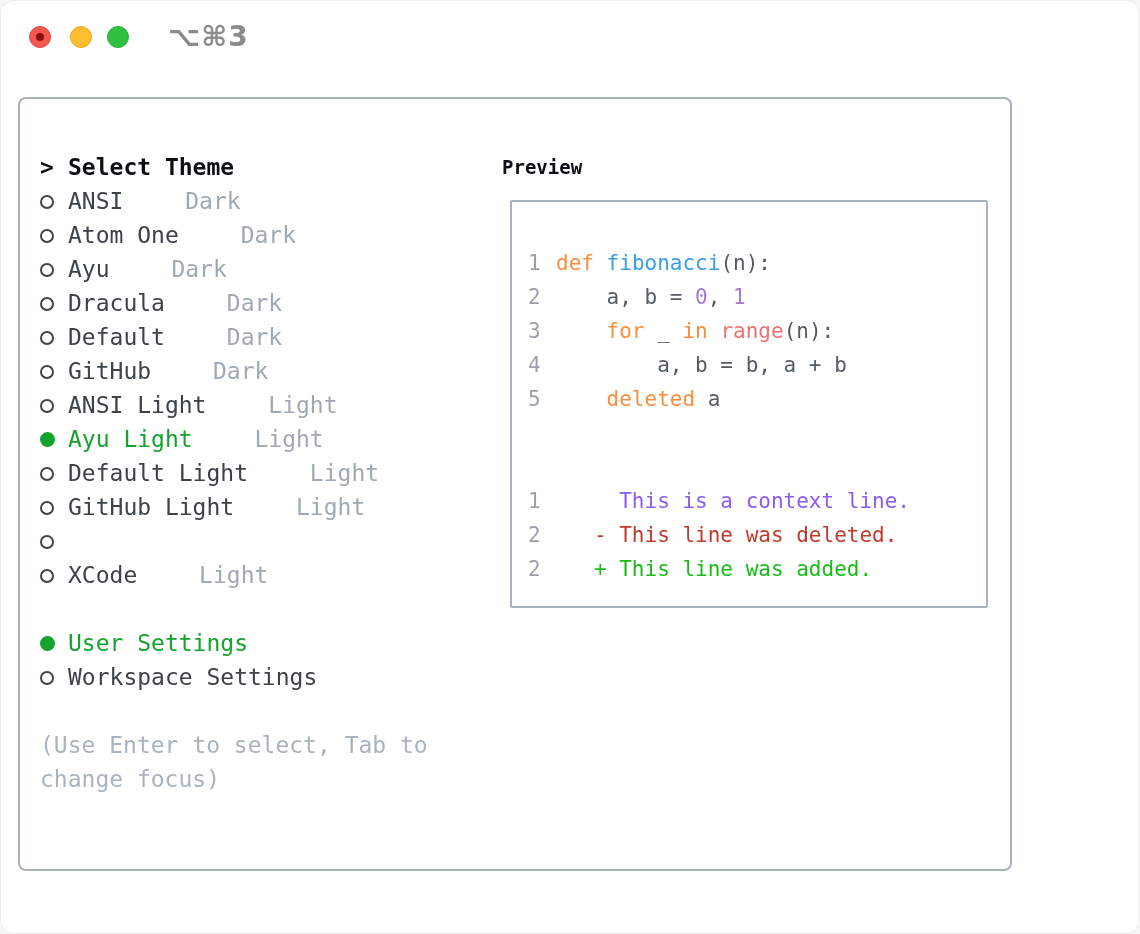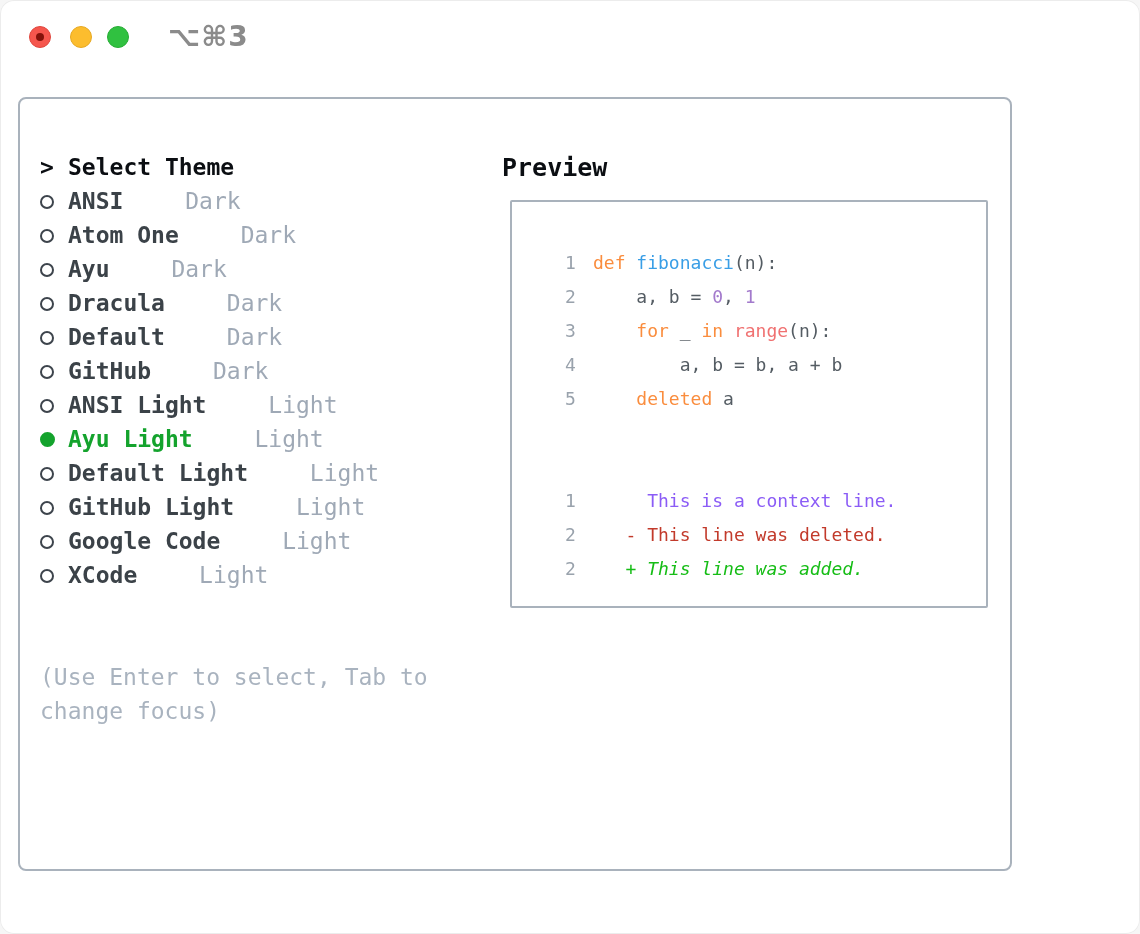--- a/index.html
+++ b/index.html
@@ -17,43 +17,43 @@
   
   .main-box{position:absolute;left:18px;top:97px;width:994px;height:774px;border:2px solid #a9b2bc;border-radius:8px;box-sizing:border-box;background:#fff;}
 
   
   .left-col{position:absolute;left:20px;top:51px;width:450px;}
   .row{height:34px;display:flex;align-items:center;font-size:23px;white-space:pre;}
   .marker{display:inline-block;flex:0 0 28px;width:28px;}
   .header-row{font-weight:bold;color:#0b0e12;}
   .focus-gt{font-weight:bold;color:#0b0e12;}
   .item-text{white-space:pre;}
-  .t-name{color:#3b4248;font-weight:bold;}
+  .t-name{color:#3b4248;}
   .t-name.sel{color:var(--green,#14a32d);}
   .t-variant{color:#9fa9b6;margin-left:48px;}
   .apply-text{color:#111418;}
   .hint{color:#a9b3bf;}
   .spacer{height:34px;}
 
   .radio{width:14px;height:14px;border:2px solid #3d444c;border-radius:50%;box-sizing:border-box;display:inline-block;}
   .radio.on{width:15px;height:15px;background:var(--green,#14a32d);border-color:var(--green,#14a32d);}
 
   
-  .preview-header{position:absolute;left:482px;top:51px;height:34px;display:flex;align-items:center;font-size:25px;font-weight:bold;color:#0b0e12;}
+  .preview-header{position:absolute;left:482px;top:51px;height:34px;display:flex;align-items:center;font-size:19px;font-weight:bold;color:#0b0e12;}
   .preview-box{position:absolute;left:490px;top:101px;width:478px;height:408px;border:2px solid #a9b2bc;border-radius:2px;box-sizing:border-box;background:#fff;padding:44px 0 0 16px;overflow:hidden;}
-  .crow{height:34px;line-height:34px;font-size:18px;white-space:pre;margin-left:37px;}
+  .crow{height:34px;line-height:34px;font-size:21px;white-space:pre;}
   .lnum{display:inline-block;width:28px;color:#99a2ac;}
   .tok-kw{color:var(--kw,#fa8d3e);}
   .tok-fn{color:var(--fn,#399ee6);}
   .tok-num{color:var(--num,#a37acc);}
   .tok-call{color:var(--call,#f07171);}
   .tok-def{color:#545c63;}
   .diff-context{color:#8b5cf6;}
   .diff-deleted{color:var(--del,#c0392b);}
-  .diff-added{color:var(--add,#16bd16);font-style:italic;}
+  .diff-added{color:var(--add,#16bd16);}
 </style>
 </head>
 <body>
 
 <div class="window">
 
   <span class="tl red">
       <span class="tl-dot"></span>
     </span>
   <span class="tl yellow"></span>
@@ -71,27 +71,31 @@
           <div class="row"><span class="marker"><span class="radio"></span></span><span class="item-text"><span class="t-name">ANSI</span><span class="t-variant"> Dark</span></span></div>
           <div class="row"><span class="marker"><span class="radio"></span></span><span class="item-text"><span class="t-name">Atom One</span><span class="t-variant"> Dark</span></span></div>
           <div class="row"><span class="marker"><span class="radio"></span></span><span class="item-text"><span class="t-name">Ayu</span><span class="t-variant"> Dark</span></span></div>
           <div class="row"><span class="marker"><span class="radio"></span></span><span class="item-text"><span class="t-name">Dracula</span><span class="t-variant"> Dark</span></span></div>
           <div class="row"><span class="marker"><span class="radio"></span></span><span class="item-text"><span class="t-name">Default</span><span class="t-variant"> Dark</span></span></div>
           <div class="row"><span class="marker"><span class="radio"></span></span><span class="item-text"><span class="t-name">GitHub</span><span class="t-variant"> Dark</span></span></div>
           <div class="row"><span class="marker"><span class="radio"></span></span><span class="item-text"><span class="t-name">ANSI Light</span><span class="t-variant"> Light</span></span></div>
           <div class="row"><span class="marker"><span class="radio on"></span></span><span class="item-text"><span class="t-name sel">Ayu Light</span><span class="t-variant"> Light</span></span></div>
           <div class="row"><span class="marker"><span class="radio"></span></span><span class="item-text"><span class="t-name">Default Light</span><span class="t-variant"> Light</span></span></div>
           <div class="row"><span class="marker"><span class="radio"></span></span><span class="item-text"><span class="t-name">GitHub Light</span><span class="t-variant"> Light</span></span></div>
-          <div class="row"><span class="marker"><span class="radio"></span></span><span class="item-text"><span class="t-name">Google Code</span><span class="t-variant"> Light</span></span></div>
+          <div class="row"><span class="marker"><span class="radio"></span></span></div>
           <div class="row"><span class="marker"><span class="radio"></span></span><span class="item-text"><span class="t-name">XCode</span><span class="t-variant"> Light</span></span></div>
         </div>
 
       <div class="row spacer"></div>
 
 
+      <div id="apply-list">
+          <div class="row"><span class="marker"><span class="radio on"></span></span><span class="t-name sel">User Settings</span></div>
+          <div class="row"><span class="marker"><span class="radio"></span></span><span class="t-name">Workspace Settings</span></div>
+        </div>
 
       <div class="row spacer"></div>
 
       <div class="row hint">(Use Enter to select, Tab to</div>
       <div class="row hint">change focus)</div>
     </div>
 
     <div class="preview-header">Preview</div>
 
     <div class="preview-box">

